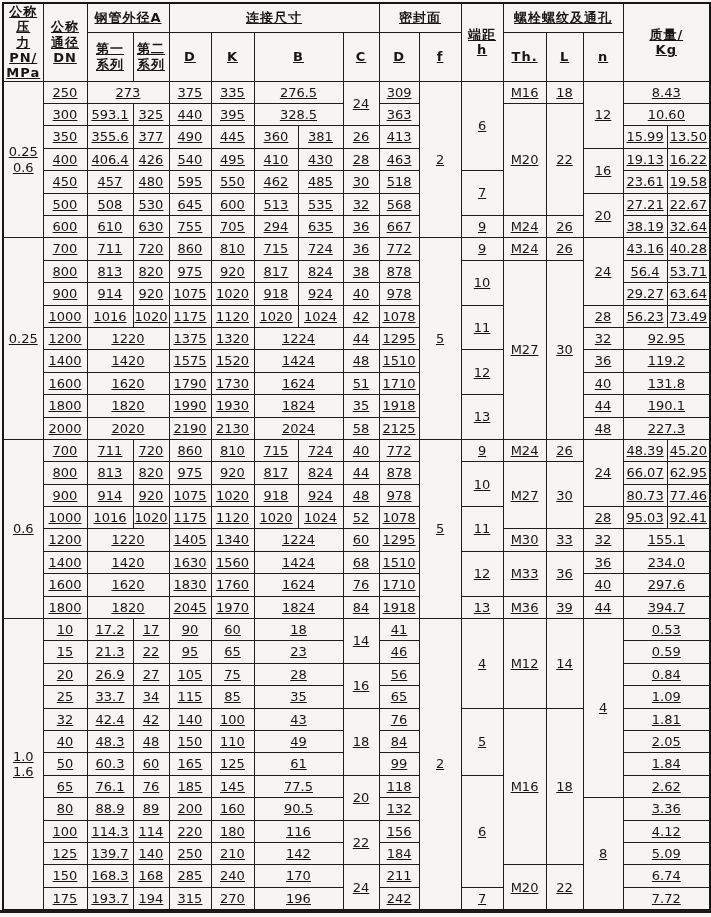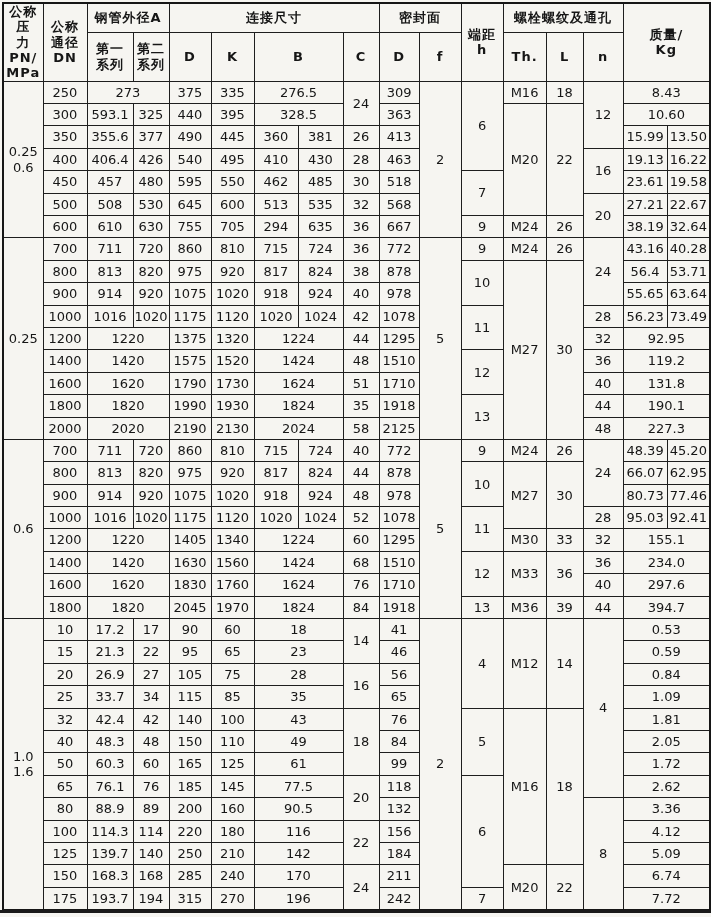--- a/index.html
+++ b/index.html
@@ -18,20 +18,21 @@
   .page {
     position: relative;
     width: 711px;
     height: 917px;
   }
   table.spec {
     border-collapse: collapse;
     table-layout: fixed;
     width: 707px;
     margin: 2px 0 4px 2px;
+    text-decoration: underline;
   }
   table.spec th, table.spec td {
     border: 1px solid #1e1e1e;
     text-align: center;
     vertical-align: middle;
     padding: 0;
     white-space: pre-line;
     overflow: hidden;
     line-height: 1.18;
   }
@@ -253,21 +254,21 @@
         <tr>
           <td>900</td>
           <td>914</td>
           <td>920</td>
           <td>1075</td>
           <td>1020</td>
           <td>918</td>
           <td>924</td>
           <td>40</td>
           <td>978</td>
-          <td>55.65</td>
+          <td>29.27</td>
           <td>63.64</td>
         </tr>
         <tr>
           <td>1000</td>
           <td>1016</td>
           <td>1020</td>
           <td>1175</td>
           <td>1120</td>
           <td>1020</td>
           <td>1024</td>
@@ -524,21 +525,21 @@
           <td colspan="2">2.05</td>
         </tr>
         <tr>
           <td>50</td>
           <td>60.3</td>
           <td>60</td>
           <td>165</td>
           <td>125</td>
           <td colspan="2">61</td>
           <td>99</td>
-          <td colspan="2">1.72</td>
+          <td colspan="2">1.84</td>
         </tr>
         <tr>
           <td>65</td>
           <td>76.1</td>
           <td>76</td>
           <td>185</td>
           <td>145</td>
           <td colspan="2">77.5</td>
           <td rowspan="2">20</td>
           <td>118</td>

